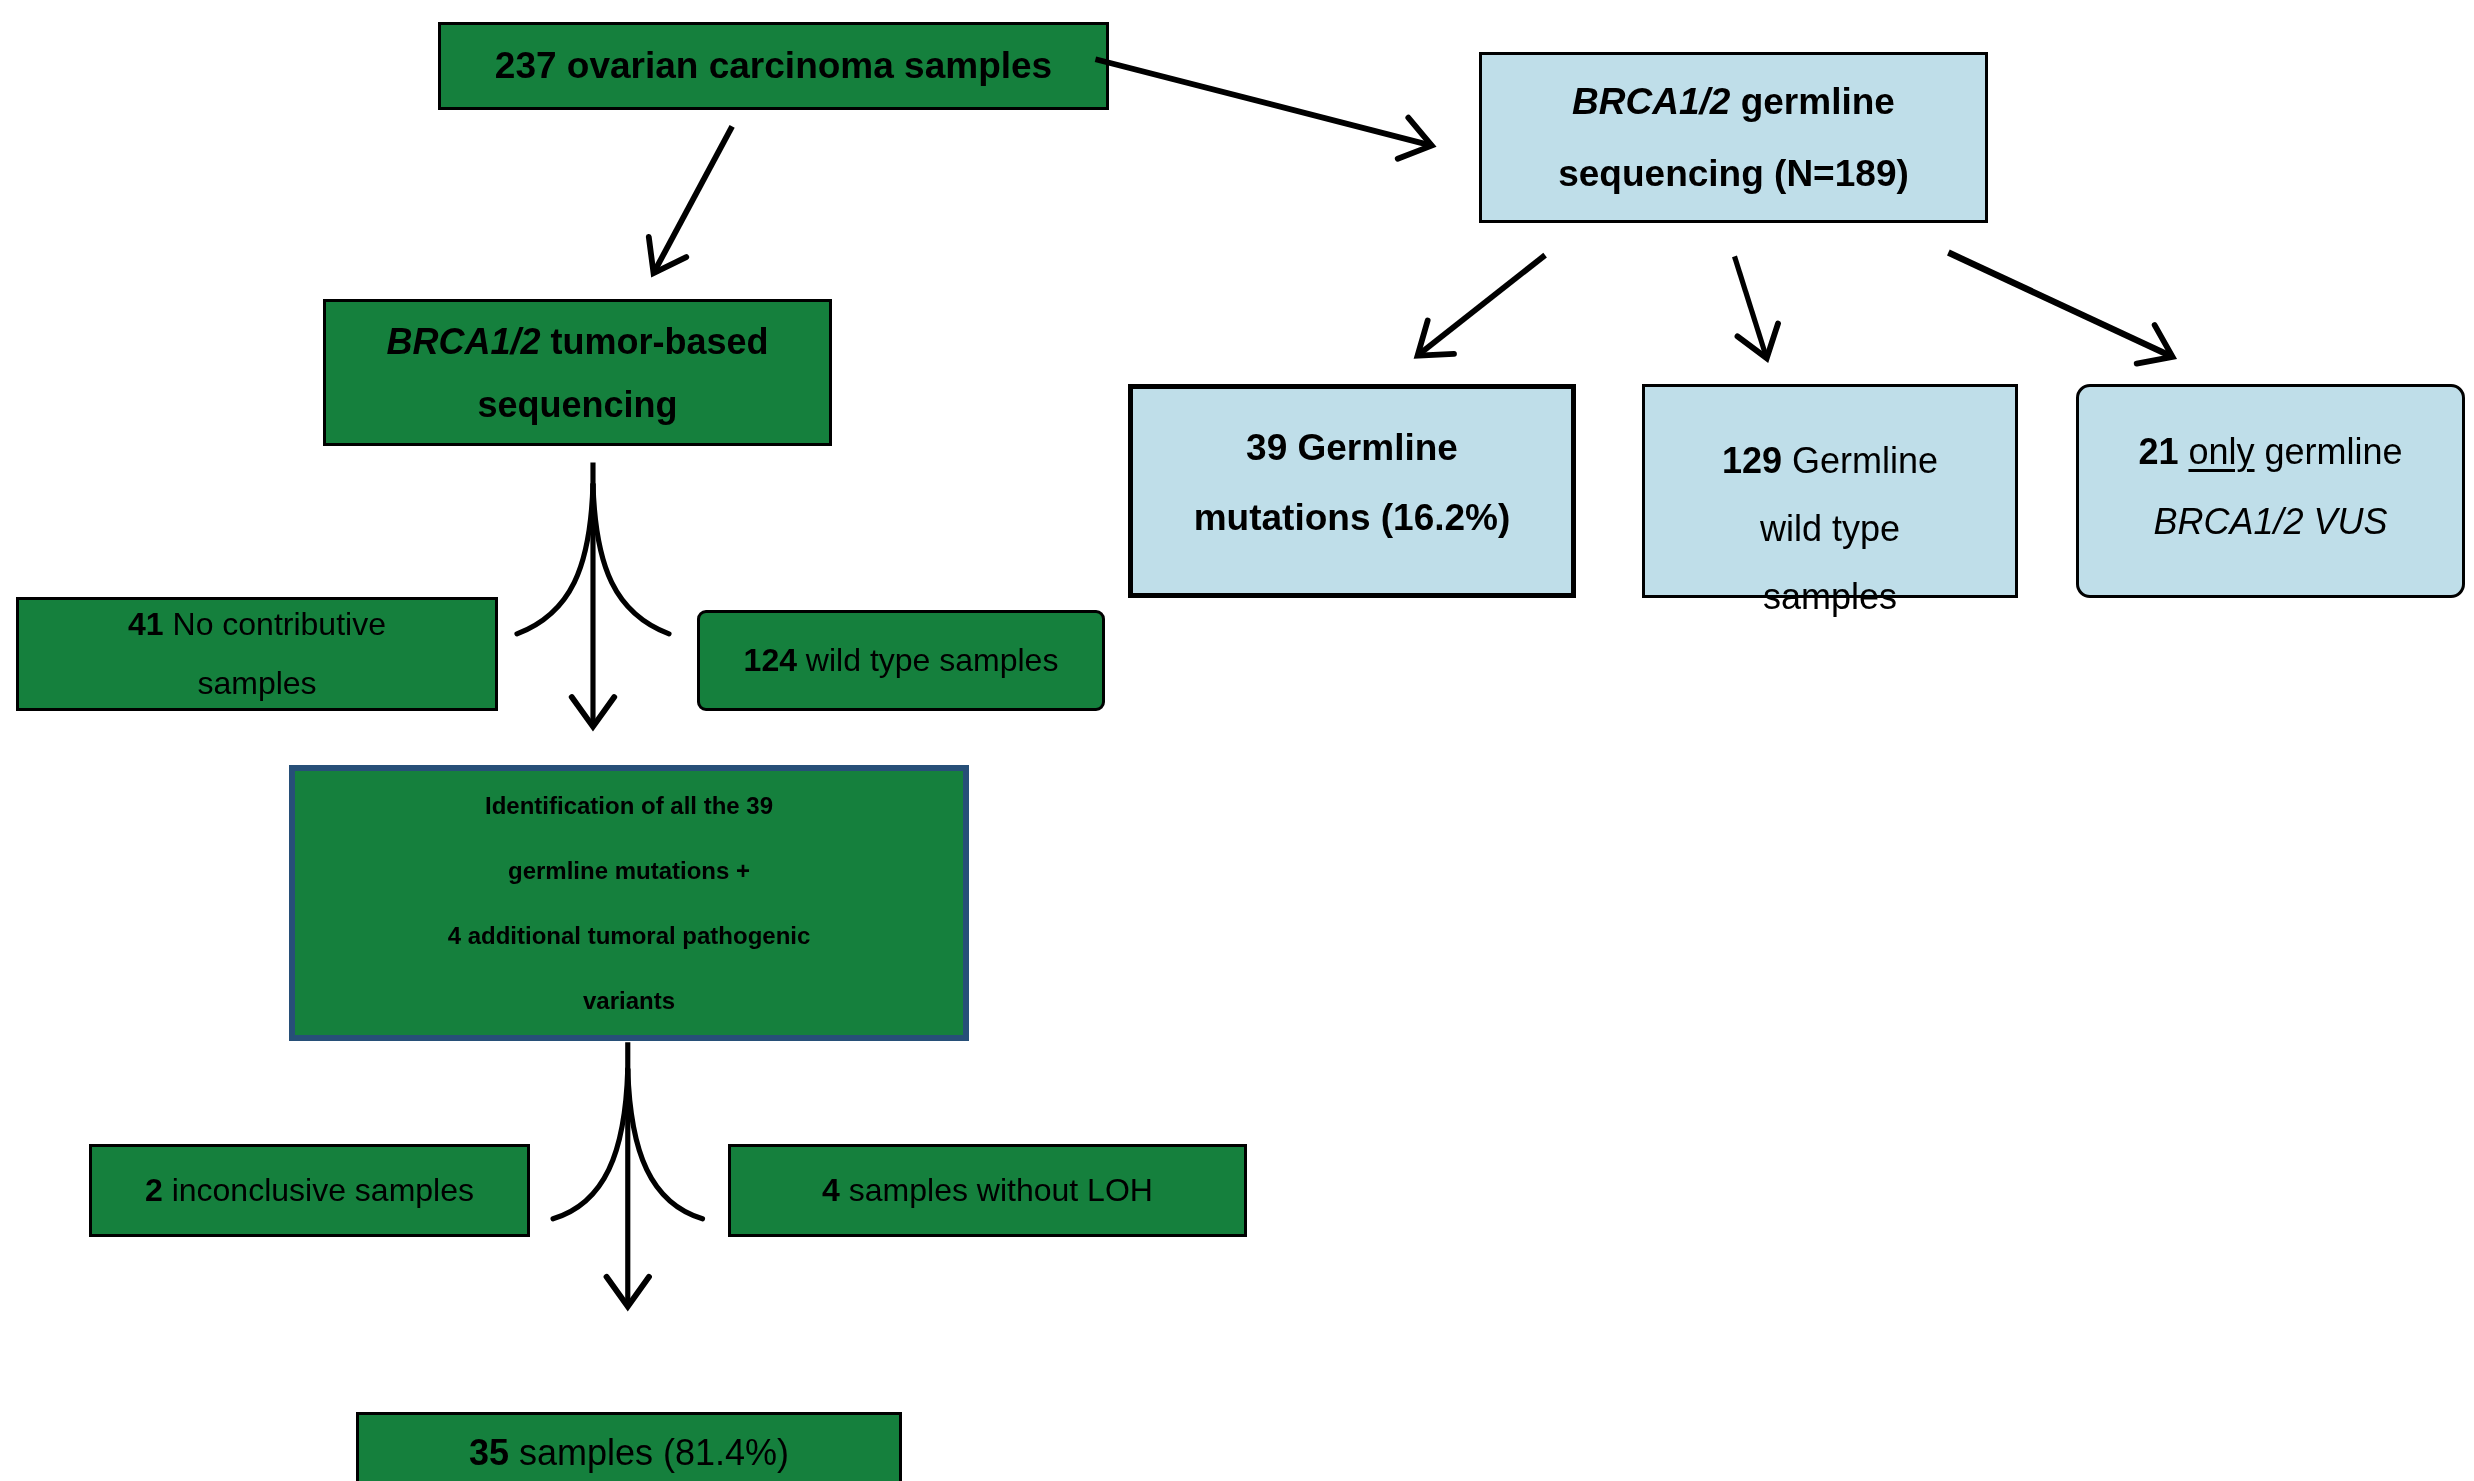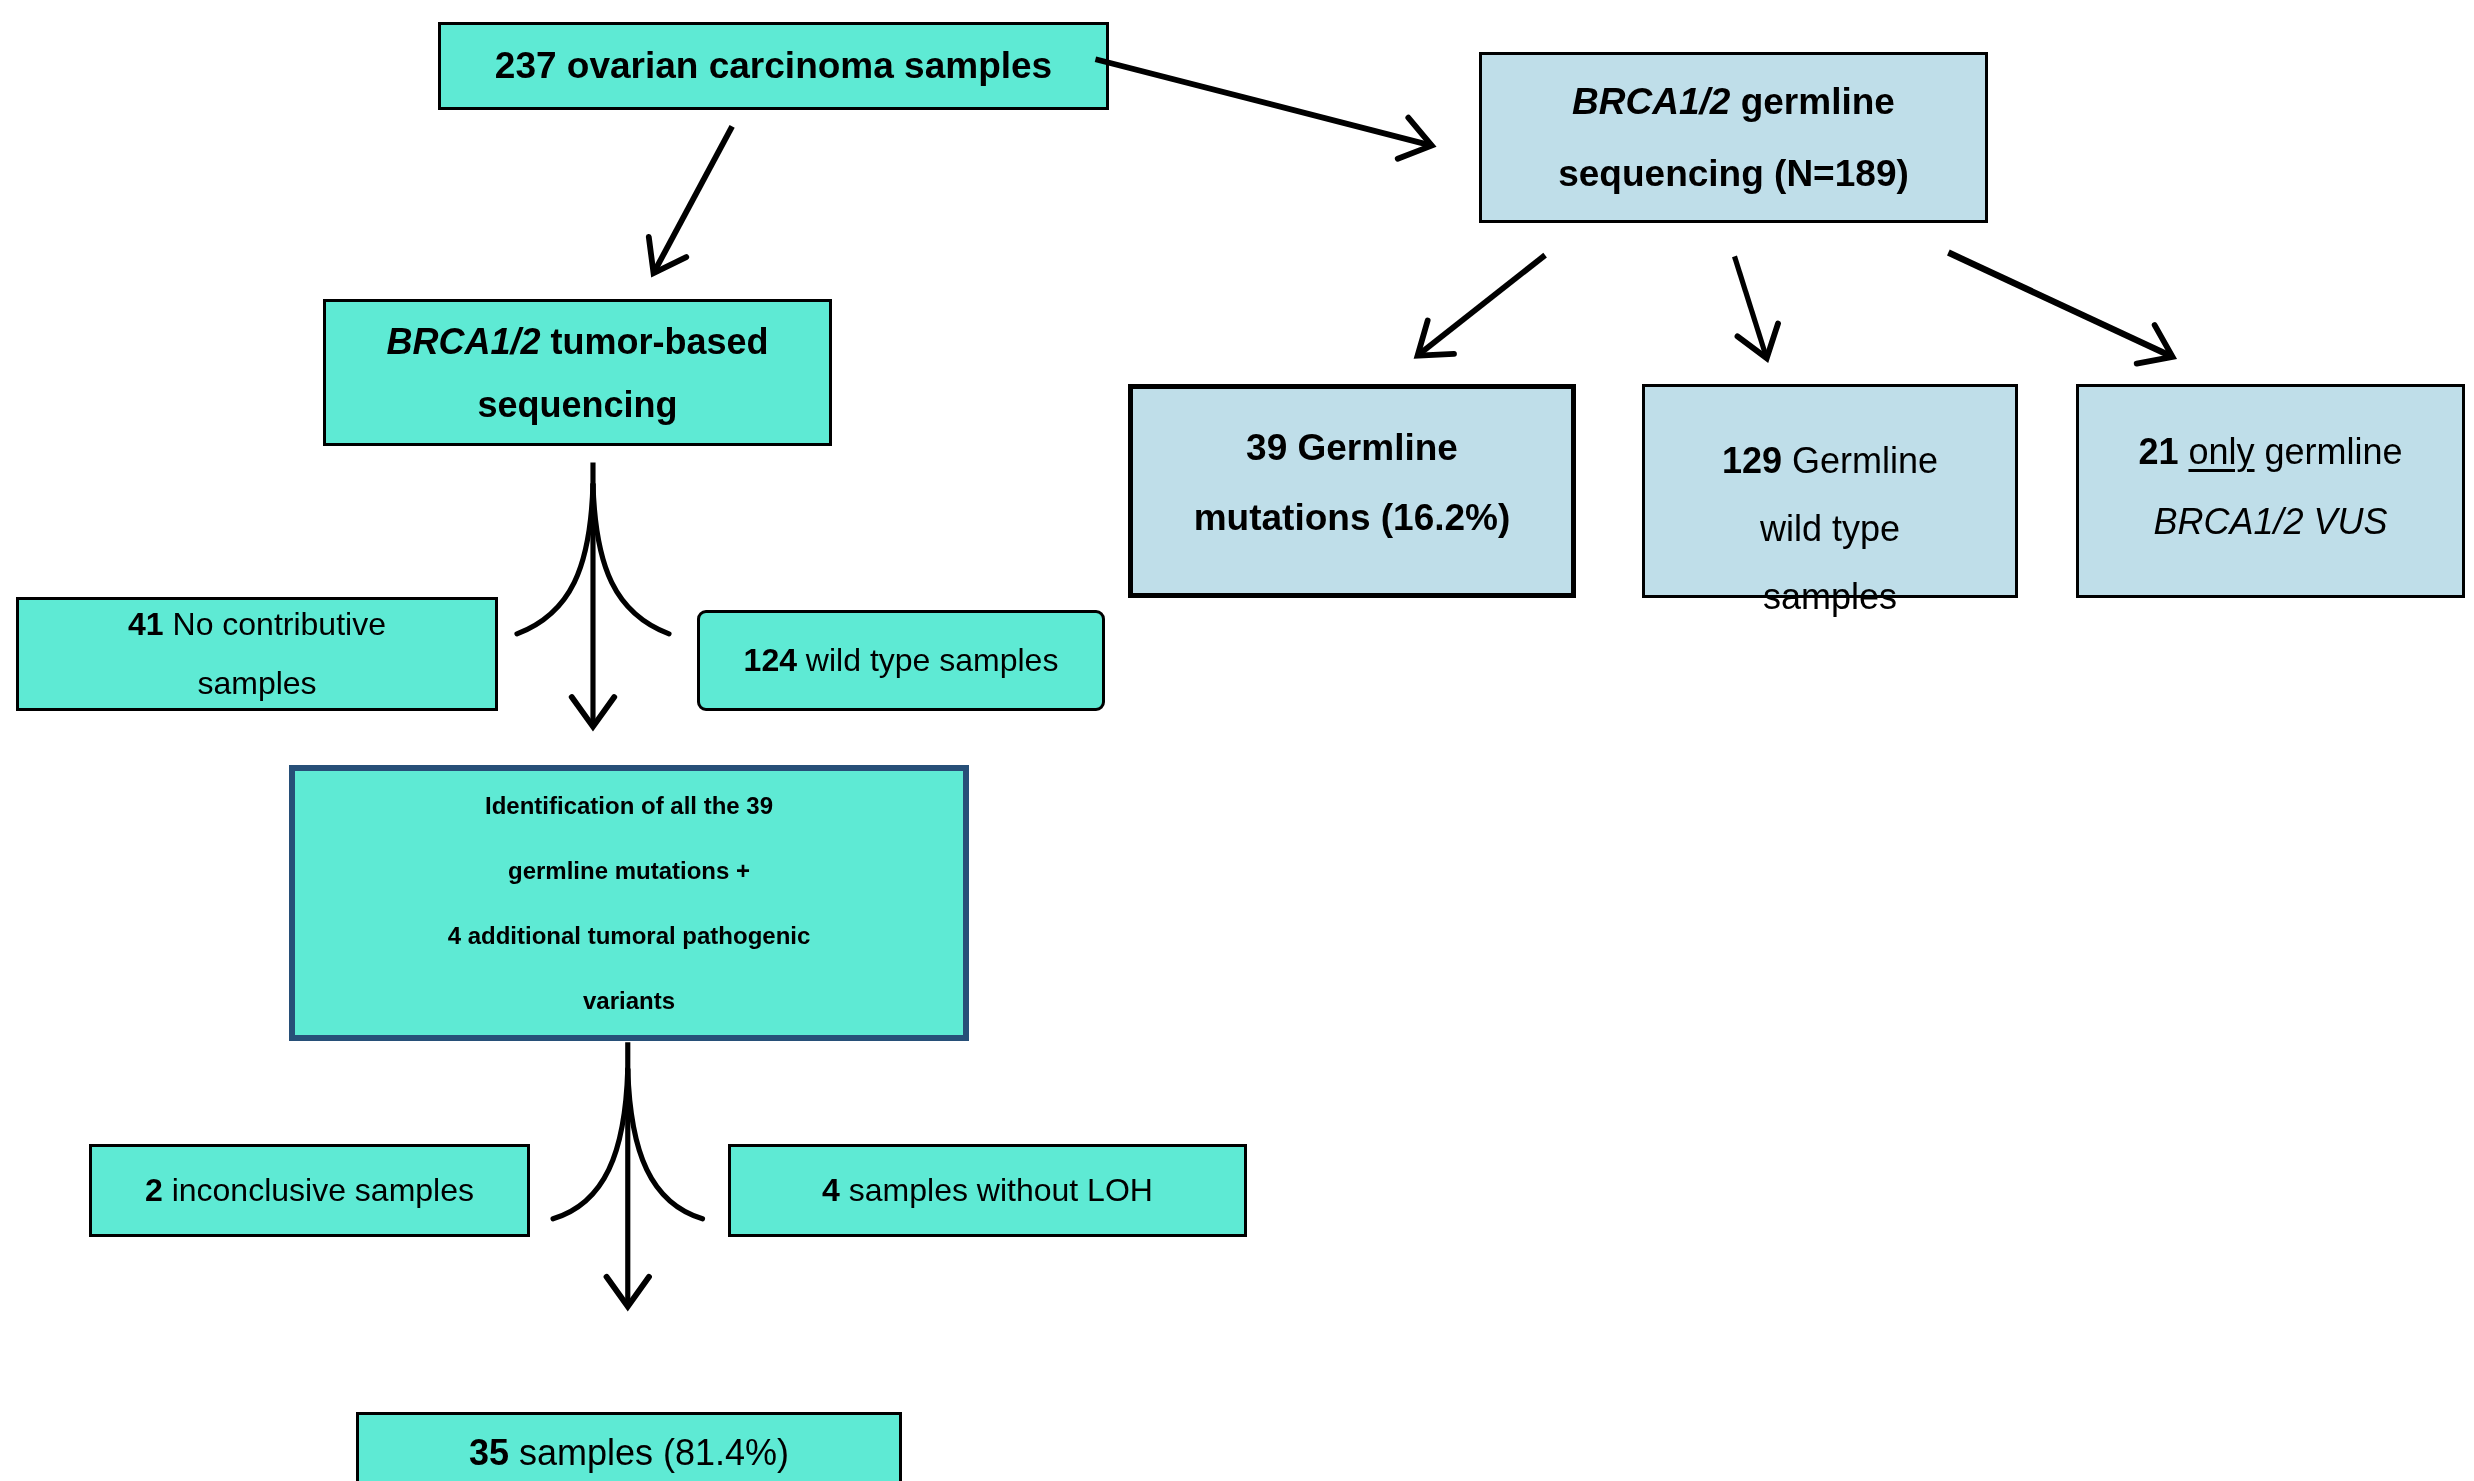--- a/index.html
+++ b/index.html
@@ -12,21 +12,21 @@
     overflow:hidden;
   }
   .box{
     position:absolute;
     box-sizing:border-box;
     display:flex;flex-direction:column;
     align-items:center;justify-content:center;
     text-align:center;
     border:3.9px solid #000;
   }
-  .teal{background:#5eead4;text-align:center;}
+  .teal{background:#15803d;text-align:center;}
   .blue{background:#BFDEE9;}
   .line{white-space:pre-wrap;}
   .b{font-weight:bold;}
   .bi{font-weight:bold;font-style:italic;}
   .i{font-style:italic;}
   .u{text-decoration:underline;text-decoration-thickness:3.2px;text-underline-offset:5.2px;}
   
   #box-a{font-size:37px;font-weight:bold;}
   #box-b{font-size:37px;font-weight:bold;line-height:72px;}
   #box-c{font-size:36px;font-weight:bold;line-height:63px;}
@@ -120,19 +120,19 @@
     <div class="line">39 Germline</div>
     <div class="line">mutations (16.2%)</div>
   </div>
 
   <div class="box blue" id="box-k" style="left:1642px;top:384px;width:376px;height:214px;">
     <div class="line"><span class="b">129</span><span> Germline</span></div>
     <div class="line">wild type</div>
     <div class="line">samples</div>
   </div>
 
-  <div class="box blue" id="box-l" style="left:2076px;top:384px;width:389px;height:214px;">
+  <div class="box blue" id="box-l" style="left:2076px;top:384px;width:389px;height:214px;border-radius:14px;">
     <div class="line"><span class="b">21</span><span> </span><span class="u">only</span><span> germline</span></div>
     <div class="line i">BRCA1/2 VUS</div>
   </div>
 
 </div>
 
 
 </body></html>

